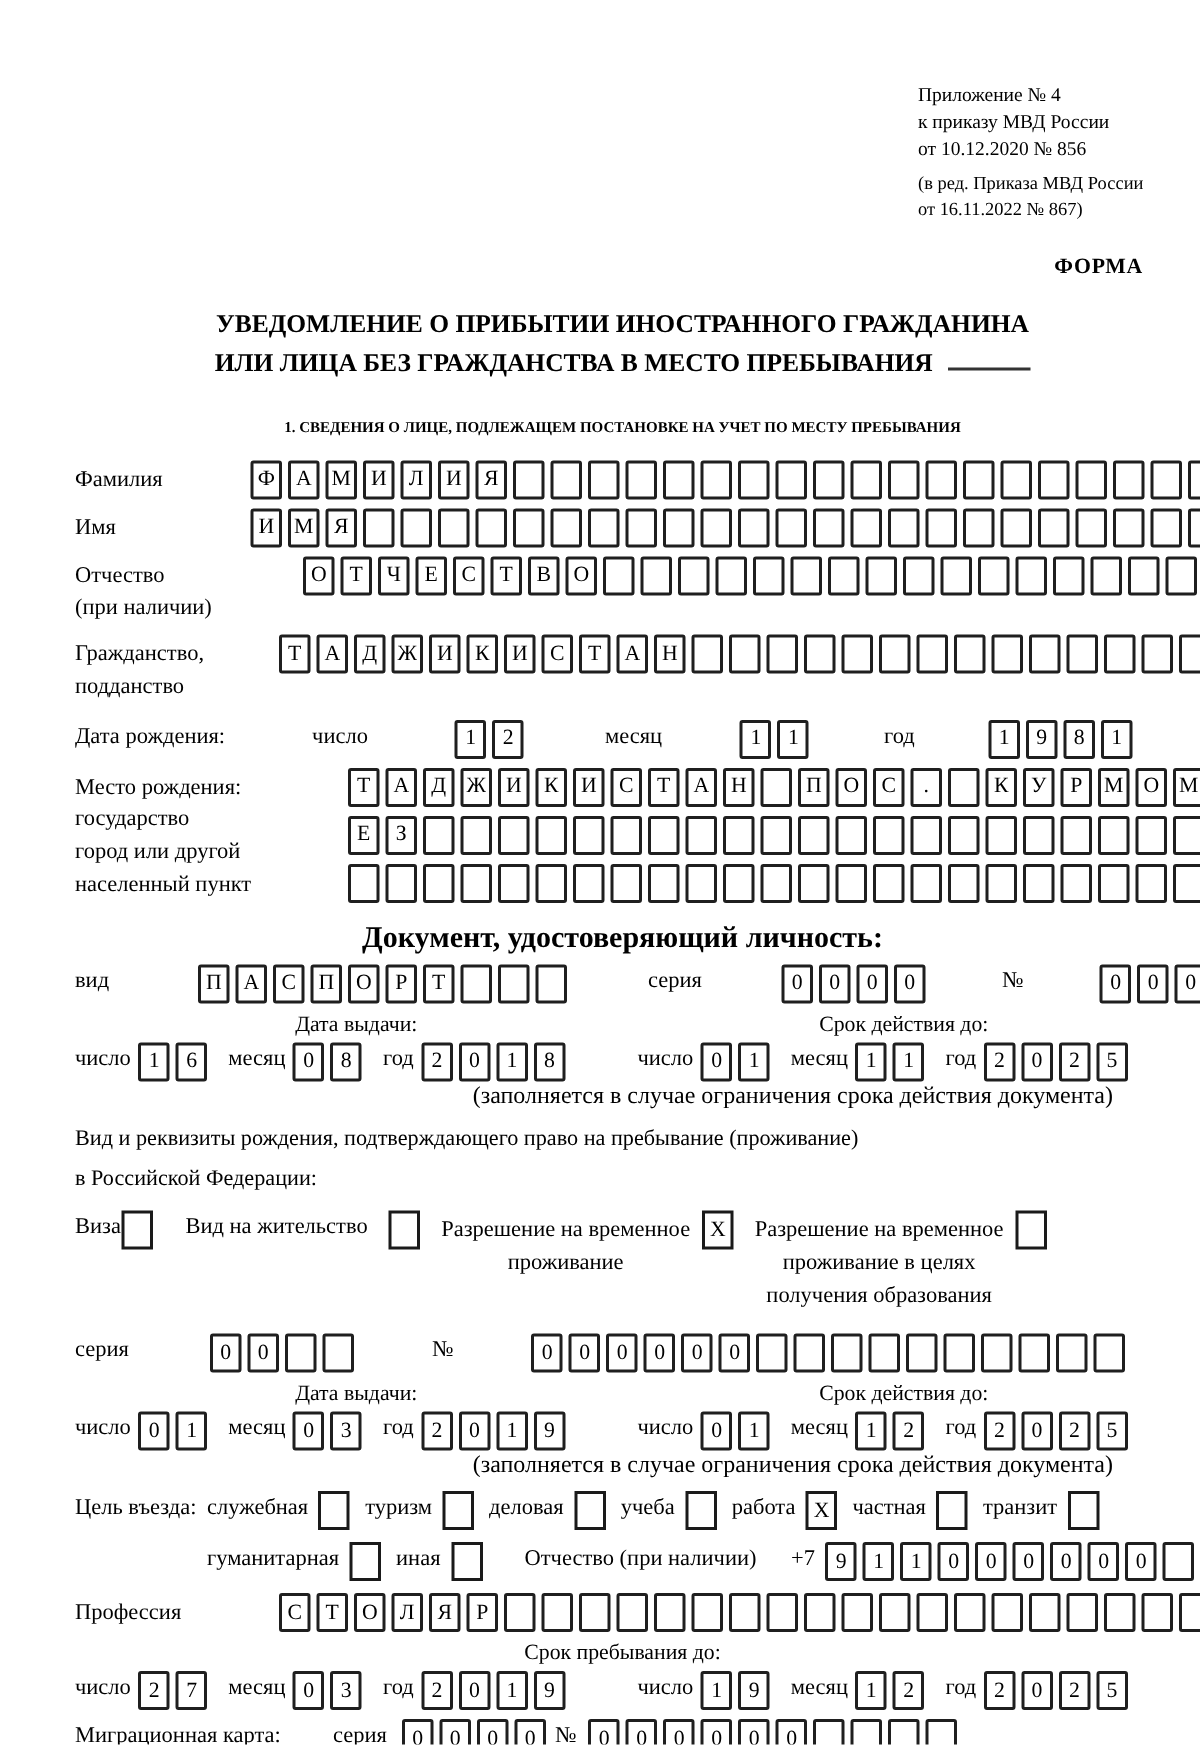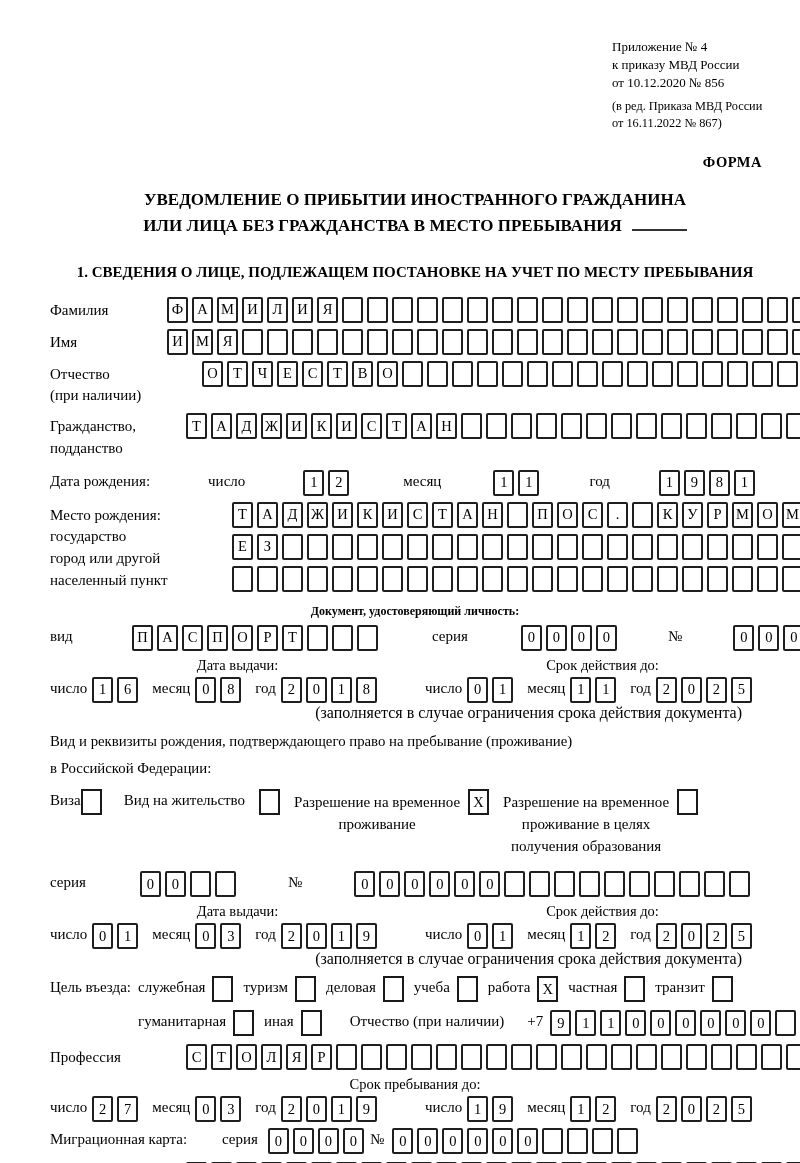--- a/index.html
+++ b/index.html
@@ -1,43 +1,43 @@
 <!DOCTYPE html>
 <html><head>
 <meta charset="utf-8">
 <style>
   html,body { margin:0; padding:0; background:#fff; }
   body { width:800px; height:1163px; overflow:hidden; color:#000;
          font-family:"Liberation Serif","DejaVu Serif",serif; font-size:15px; }
-  .page { box-sizing:border-box; width:800px; height:857px; padding:38px 20px 0 50px; }
+  .page { box-sizing:border-box; width:800px; height:857px; padding:38px 20px 0 50px;margin-top:16px; }
 
   .hdr { margin-left:562px; font-size:13px; line-height:1.4; }
   .hdr-sub { font-size:12.3px; margin-top:5px; line-height:1.4; }
   .forma { text-align:right; font-weight:bold; font-size:14.5px; margin:22px 18px 0 0; letter-spacing:.5px; }
 
   .title { text-align:center; font-weight:bold; font-size:17px; margin-top:16px; line-height:1.55; }
   .t-underline { display:inline-block; width:55px; border-bottom:2.2px solid #333; margin-left:10px; height:12px; }
 
-  .section-heading { font-weight:bold; font-size:15px; margin-top:24px; margin-bottom:16px; text-align:center; }
+  .section-heading { font-weight:bold; font-size:10px; margin-top:24px; margin-bottom:16px; text-align:center; }
 
   .row { display:flex; align-items:flex-start; margin-bottom:6px;gap:44px; }
   .lblcol { flex:0 0 auto; line-height:1.45; padding-top:3px; }
   .w73 { width:73px; } .w92 { width:92px; } .w108 { width:108px; } .w138 { width:138px; }
   .lbl { padding-top:3px; flex:0 0 auto; }
   .cells { display:flex; flex-wrap:nowrap; flex:0 0 auto; }
   .cell { box-sizing:border-box; width:21px; height:26px; border:2px solid #1f1f1f; border-radius:2px;
           margin-right:4px; display:inline-flex; align-items:center; justify-content:center;
           font-size:14.5px; flex:0 0 auto; background:#fff; }
   .cb { box-sizing:border-box; width:21px; height:26px; border:2px solid #1a1a1a; display:inline-flex;
         align-items:center; justify-content:center; font-size:14.5px; flex:0 0 auto; background:#fff; }
 
   .stack { display:flex; flex-direction:column; }
   .stack .cells { margin-bottom:6px; }
 
-  .center-bold { text-align:center; font-weight:bold; font-size:12px; margin:6px 0 6px 0; }
+  .center-bold { text-align:center; font-weight:bold; font-size:20px; margin:6px 0 6px 0; }
 
   .date-heads { display:flex; font-size:14.5px; margin-top:4px; }
   .dh-left { width:375px; text-align:center; }
   .dh-right { flex:1; text-align:center; }
   .date-row { display:flex; margin-top:3px; }
   .dgroup { display:flex; align-items:flex-start; }
   .dgroup .lbl { margin-right:5px; }
   .dgroup .cells { margin-right:10px; }
   .dg-left { width:375px; }
   .note-right { text-align:right; font-size:16px; margin:1px 38px 8px 0; }

